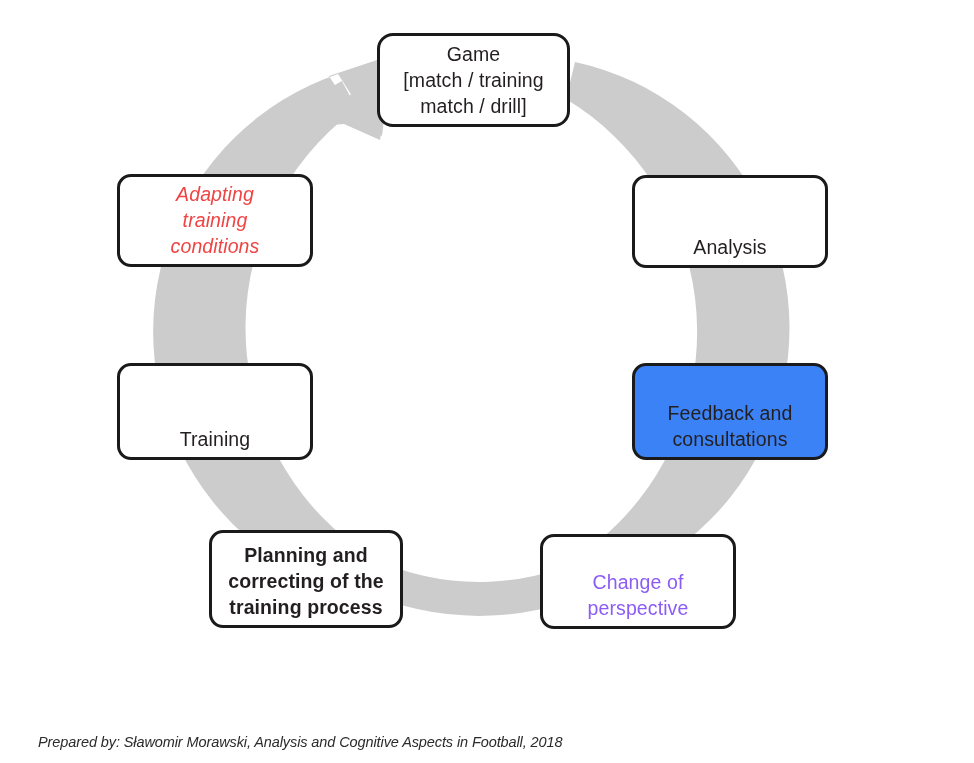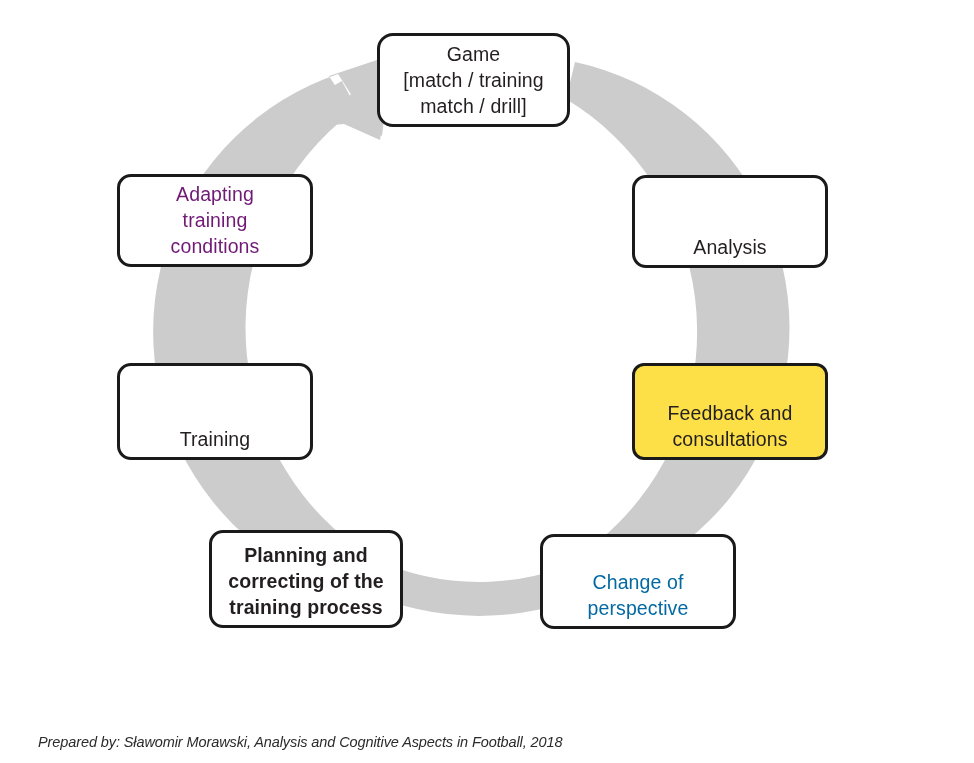--- a/index.html
+++ b/index.html
@@ -115,42 +115,42 @@
   <div class="node" id="node-game" style="border-color: rgb(26, 26, 26); background: rgb(255, 255, 255);">
     <span class="node-label" style="color: rgb(35, 31, 32);">Game
 [match / training
 match / drill]</span>
   </div>
 
   <div class="node" id="node-analysis" style="border-color: rgb(26, 26, 26); background: rgb(255, 255, 255);">
     <span class="node-label" style="color: rgb(35, 31, 32);">Analysis</span>
   </div>
 
-  <div class="node" id="node-feedback" style="border-color: rgb(26, 26, 26); background: #fde047; border-radius: 12px;">
+  <div class="node" id="node-feedback" style="border-color: rgb(26, 26, 26); background: #3b82f6;">
     <span class="node-label" style="color: rgb(35, 31, 32);">Feedback and
 consultations</span>
   </div>
 
   <div class="node" id="node-change" style="border-color: rgb(26, 26, 26); background: rgb(255, 255, 255);">
-    <span class="node-label" style="color: #0369a1;">Change of
+    <span class="node-label" style="color: #8b5cf6;">Change of
 perspective</span>
   </div>
 
   <div class="node" id="node-planning" style="border-color: rgb(26, 26, 26); background: rgb(255, 255, 255);">
     <span class="node-label" style="color: rgb(35, 31, 32);">Planning and
 correcting of the
 training process</span>
   </div>
 
   <div class="node" id="node-training" style="border-color: rgb(26, 26, 26); background: rgb(255, 255, 255);">
     <span class="node-label" style="color: rgb(35, 31, 32);">Training</span>
   </div>
 
   <div class="node" id="node-adapting" style="border-color: rgb(26, 26, 26); background: rgb(255, 255, 255);">
-    <span class="node-label" style="color: #701a75;">Adapting
+    <span class="node-label" style="color: #ef4444; font-style: italic;">Adapting
 training
 conditions</span>
   </div>
 
   <div id="caption">
     <div id="caption-source">Prepared by: Sławomir Morawski, Analysis and Cognitive Aspects in Football, 2018</div>
   </div>
 
 </div>
 

